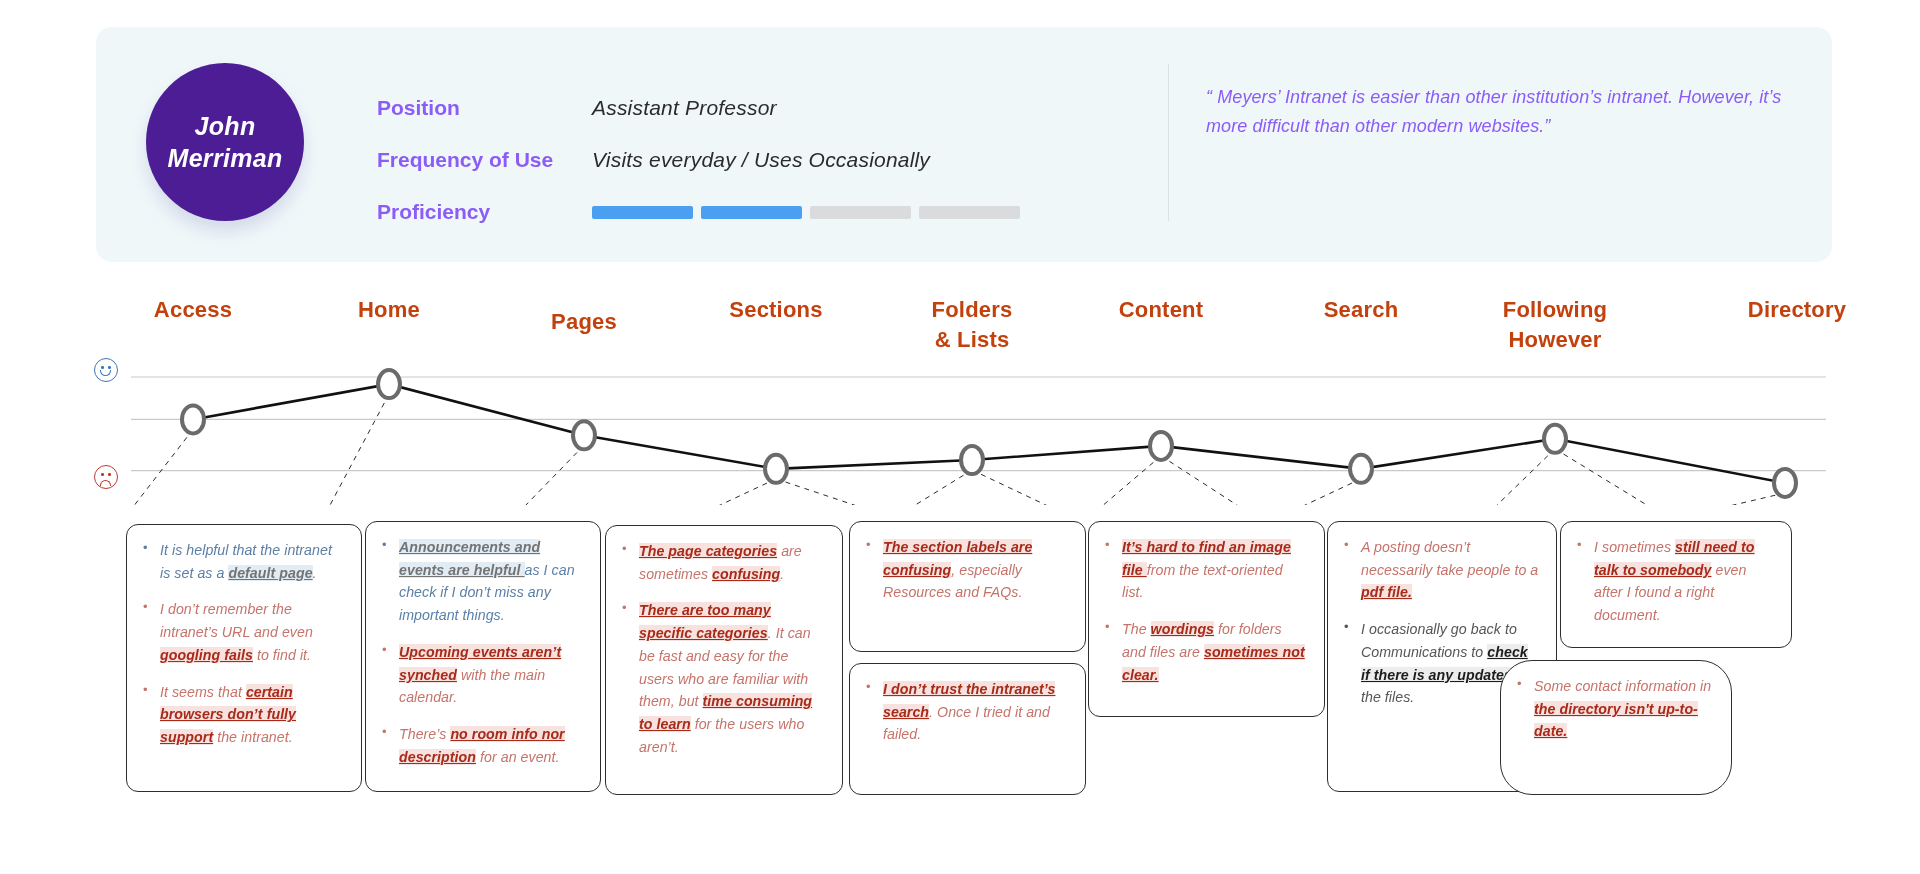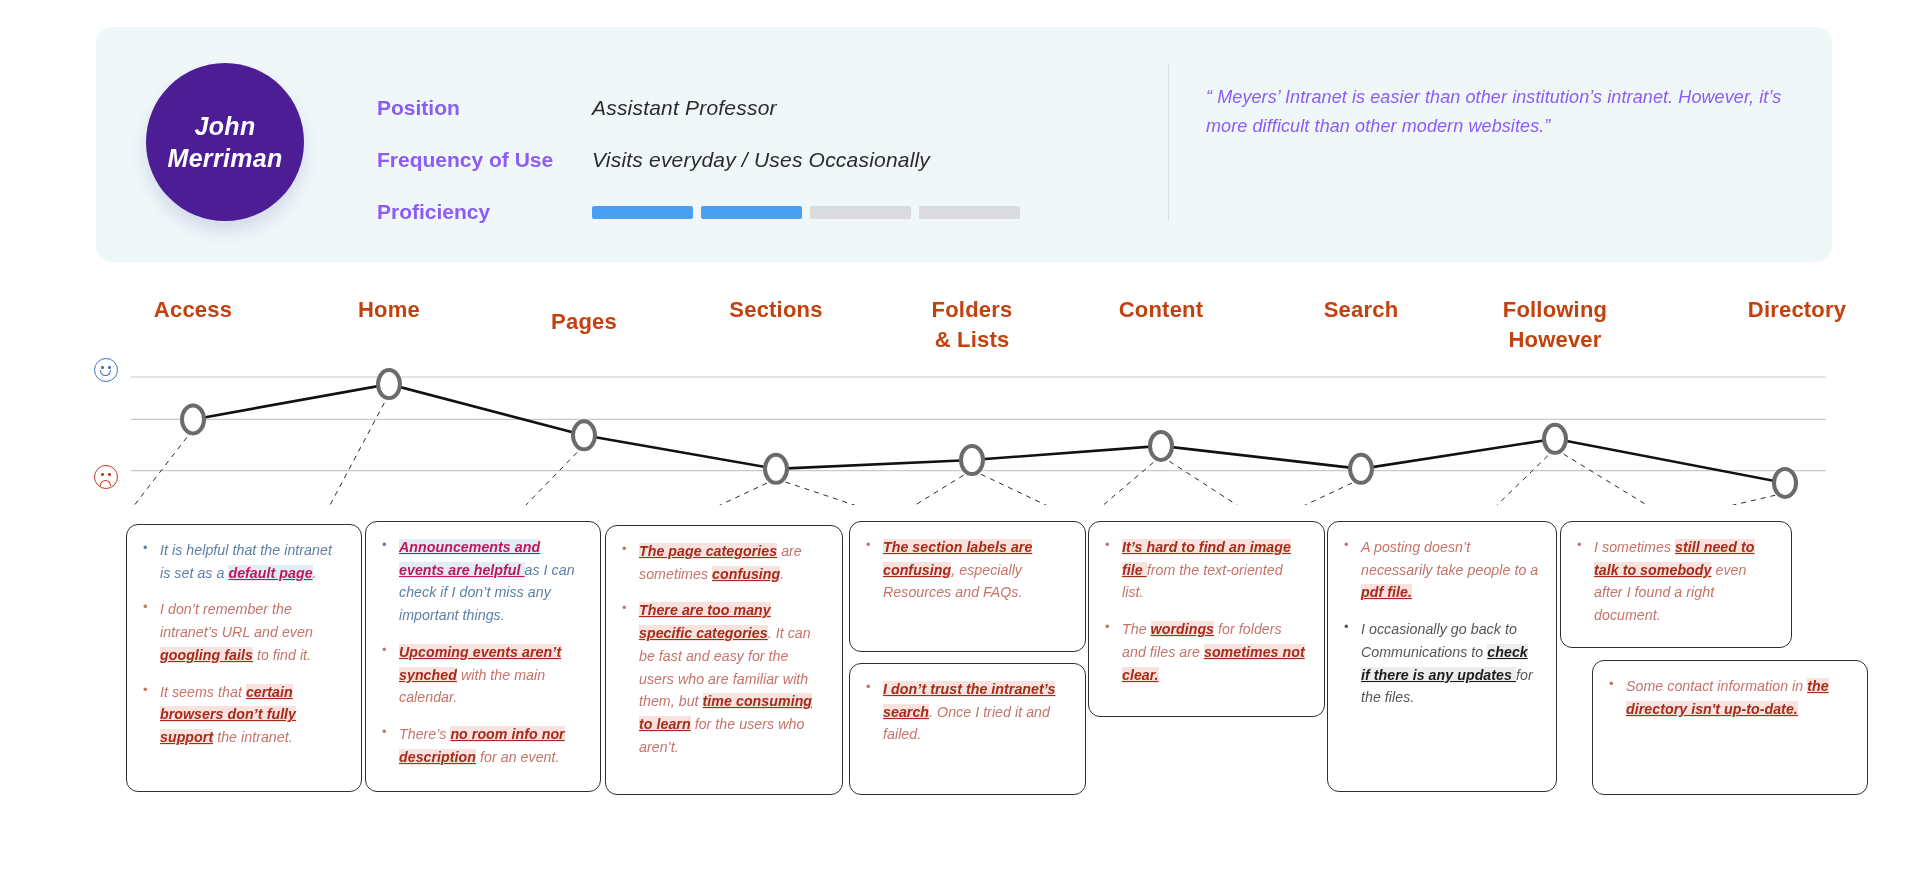--- a/index.html
+++ b/index.html
@@ -176,21 +176,21 @@
   li.neg { color: #c6736a; }
   li.neg::before { color: #c6736a; }
   li.neu { color: #55555a; }
   li.neu::before { color: #55555a; }
 
   .hl {
     font-weight: bold;
     text-decoration: underline;
     font-style: italic;
   }
-  li.pos .hl { color: #be185d; background: #e2ecf5; }
+  li.pos .hl { color: #737373; background: #e2ecf5; }
   li.neg .hl { color: #a82a18; background: #f7e2df; }
   li.neu .hl { color: #1c1c1c; background: #ededed; }
 </style>
 </head>
 <body>
 
 <div class="persona-card">
 
   <div class="avatar">
     <span>John</span>
@@ -341,18 +341,18 @@
       <ul class="bullets">
         <li class="neg"><span>A posting doesn’t necessarily take people to a </span><span class="hl">pdf file.</span></li>
         <li class="neu"><span>I occasionally go back to Communications to </span><span class="hl">check if there is any updates </span><span>for the files.</span></li>
       </ul>
     </div>
     <div class="card" style="left: 1560px; top: 521px; width: 232px; height: 127px;">
       <ul class="bullets">
         <li class="neg"><span>I sometimes </span><span class="hl">still need to talk to somebody</span><span> even after I found a right document.</span></li>
       </ul>
     </div>
-    <div class="card" style="left: 1592px; top: 660px; width: 276px; height: 135px;">
+    <div class="card" style="left: 1500px; top: 660px; width: 232px; height: 135px; border-radius: 32px;">
       <ul class="bullets">
         <li class="neg"><span>Some contact information in </span><span class="hl">the directory isn't up-to-date.</span></li>
       </ul>
     </div>
   </div>
 
 </body></html>

